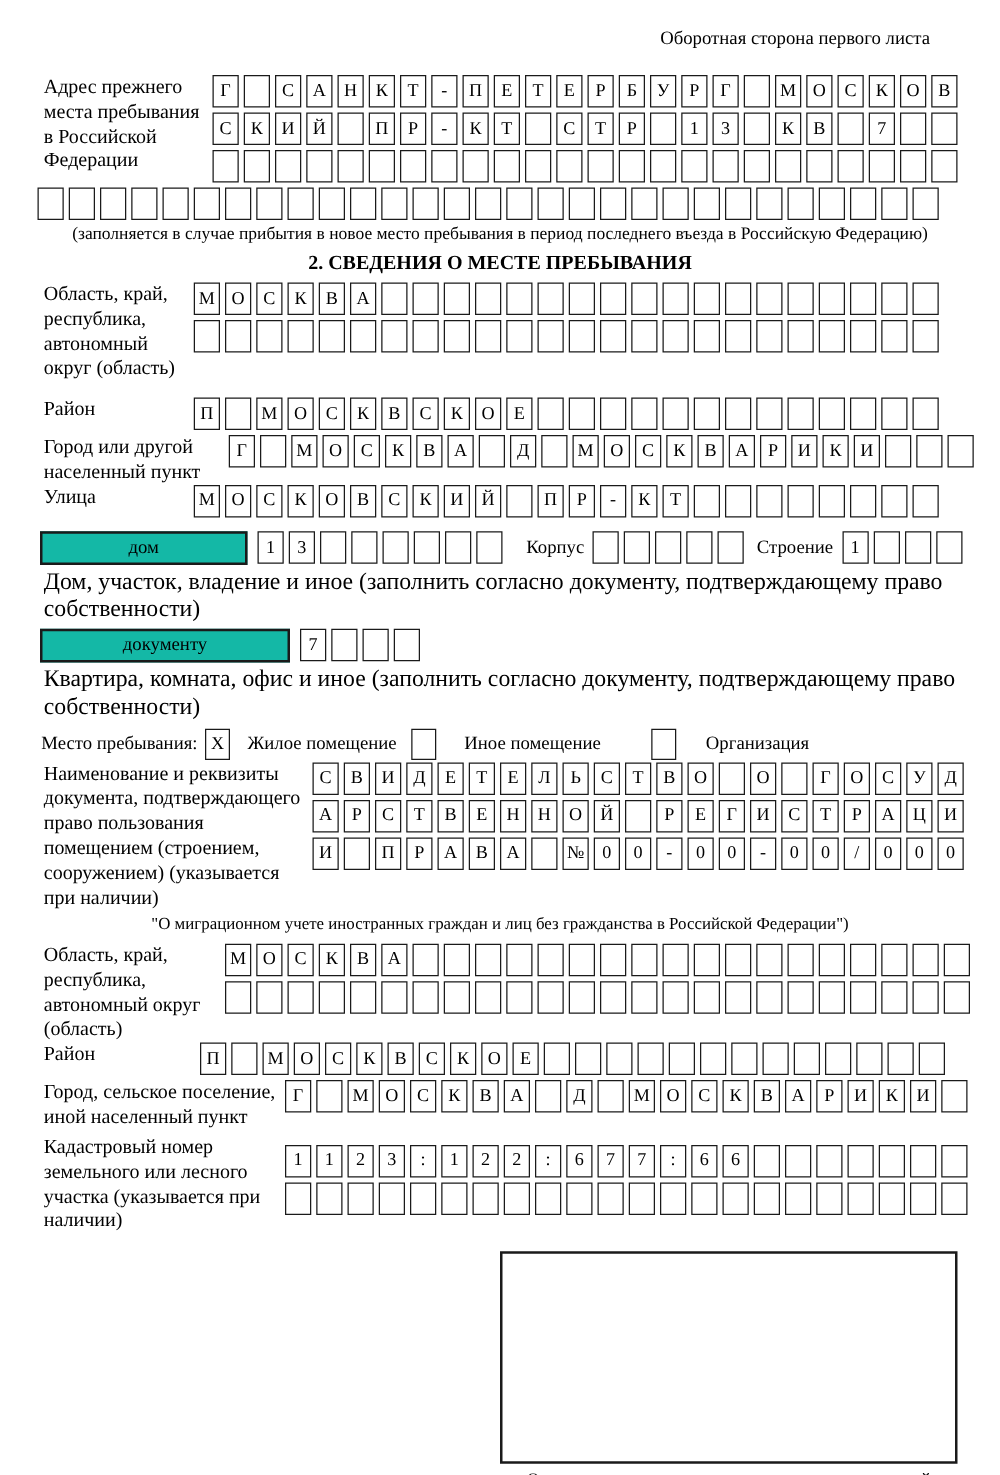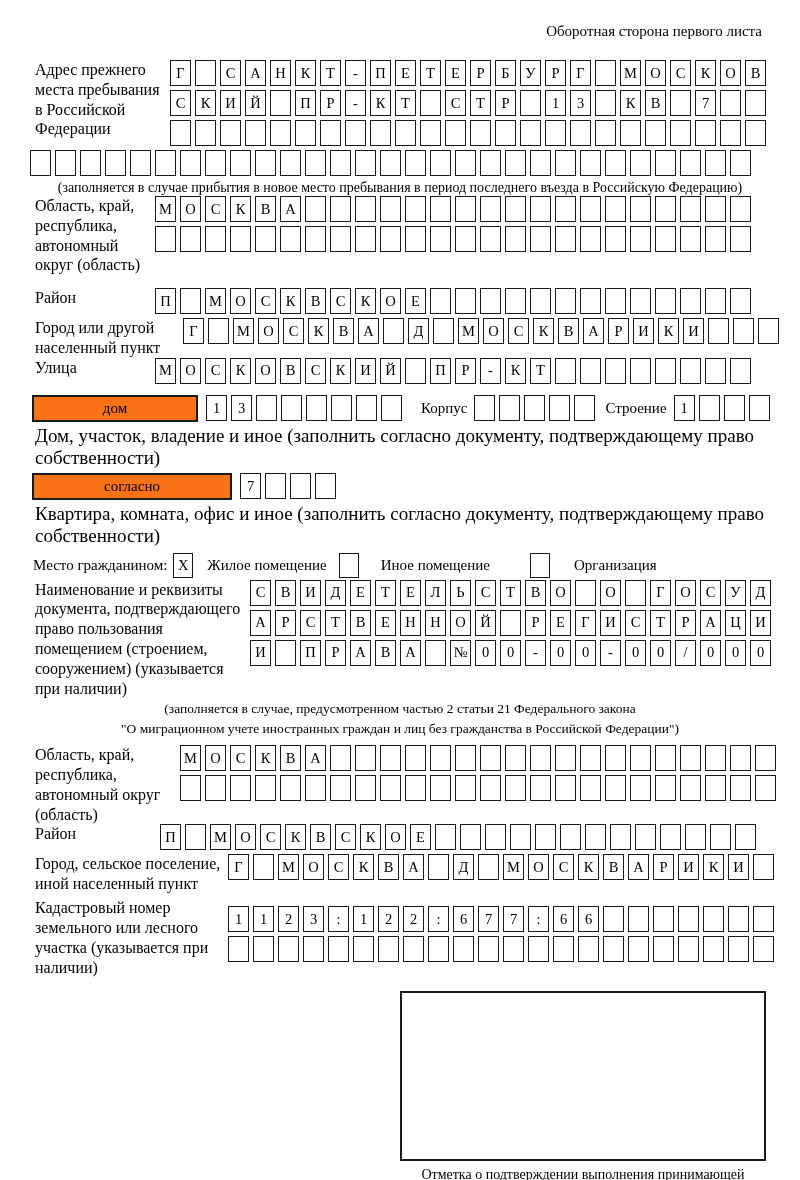--- a/index.html
+++ b/index.html
@@ -2,21 +2,21 @@
 <html><head>
 <meta charset="utf-8">
 <style>
   html,body { margin:0; padding:0; background:#ffffff; }
   .page {
     width:800px; height:1180px; box-sizing:border-box;
     font-family:"Liberation Serif", serif; color:#000;
     position:relative; overflow:hidden; padding-top:23px;
     background:#fff;
   }
-  .hdr-note { text-align:right; padding-right:38px; font-size:15px; }
+  .hdr-note { text-align:right; padding-right:56px; font-size:15px; }
 
   
   .cellrow { display:flex; margin-bottom:4px; }
   .cell {
     box-sizing:border-box; flex:none; width:21px; height:26px;
     border:1.6px solid #1a1a1a; margin-right:4px;
     display:flex; align-items:center; justify-content:center;
     font-size:14.5px; background:#fff;
   }
 
@@ -28,21 +28,21 @@
   .fullrow { margin-left:30px; margin-top:0px; }
   .note-c { text-align:center; font-size:14px; margin-top:2px; }
   .h2 { text-align:center; font-weight:bold; font-size:16px; margin:6px 0 6px 0; }
   .h3 { text-align:center; font-weight:bold; font-size:15.5px; margin:10px 0 6px 0; }
   .small-c { text-align:center; font-size:13.5px; line-height:1.5; }
 
   .house-row { display:flex; align-items:center; margin:7px 0 3px 32px; }
   .wide-box {
     box-sizing:border-box; border:2px solid #1a1a1a; height:27px;
     display:flex; align-items:center; justify-content:center;
-    font-size:15px; flex:none; background:#f97316;
+    font-size:15px; flex:none; background:#14b8a6;
   }
   .dom-box { width:166px; margin-right:8px; }
   .kv-box  { width:200px; margin-right:8px; }
   .inline-lbl { font-size:15px; margin:0 7px 0 15px; flex:none; }
   .plain-note { font-size:19px; margin:2px 0 4px 35px; }
 
   .stay-row { display:flex; align-items:center; margin:6px 0 2px 33px; font-size:15px; }
   .cb {
     box-sizing:border-box; flex:none; width:20px; height:25px;
     border:1.6px solid #1a1a1a; display:flex; align-items:center;
@@ -174,20 +174,21 @@
       <span class="cell"></span>
       <span class="cell"></span>
       <span class="cell"></span>
       <span class="cell"></span>
       <span class="cell"></span>
       <span class="cell"></span>
       <span class="cell"></span>
     </div>
   <div class="note-c">(заполняется в случае прибытия в новое место пребывания в период последнего въезда в Российскую Федерацию)</div>
 
+  <div class="h2">2. СВЕДЕНИЯ О МЕСТЕ ПРЕБЫВАНИЯ</div>
 
   <div class="frow">
     <div class="flabel w120">Область, край, республика, автономный округ (область)</div>
     <div style="min-height:92px">
       <div class="cellrow">
           <span class="cell">М</span>
           <span class="cell">О</span>
           <span class="cell">С</span>
           <span class="cell">К</span>
           <span class="cell">В</span>
@@ -354,32 +355,32 @@
     <div class="cellrow" style="margin-bottom:0">
         <span class="cell">1</span>
         <span class="cell"></span>
         <span class="cell"></span>
         <span class="cell"></span>
       </div>
   </div>
   <div class="plain-note">Дом, участок, владение и иное (заполнить согласно документу, подтверждающему право собственности)</div>
 
   <div class="house-row" style="margin-top:4px">
-    <div class="wide-box kv-box">согласно</div>
+    <div class="wide-box kv-box">документу</div>
     <div class="cellrow" style="margin-bottom:0">
         <span class="cell">7</span>
         <span class="cell"></span>
         <span class="cell"></span>
         <span class="cell"></span>
       </div>
   </div>
   <div class="plain-note">Квартира, комната, офис и иное (заполнить согласно документу, подтверждающему право собственности)</div>
 
   <div class="stay-row">
-    <span>Место гражданином:</span>
+    <span>Место пребывания:</span>
     <span class="cb ml6">X</span>
     <span class="ml14">Жилое помещение</span>
     <span class="cb ml12"></span>
     <span class="ml22">Иное помещение</span>
     <span class="cb ml40"></span>
     <span class="ml24">Организация</span>
   </div>
 
   <div class="frow">
     <div class="flabel w215">Наименование и реквизиты документа, подтверждающего право пользования помещением (строением, сооружением) (указывается при наличии)</div>
@@ -450,21 +451,20 @@
           <span class="cell">0</span>
           <span class="cell">/</span>
           <span class="cell">0</span>
           <span class="cell">0</span>
           <span class="cell">0</span>
         </div>
     </div>
   </div>
 
   <div class="small-c">
-    <div>(заполняется в случае, предусмотренном частью 2 статьи 21 Федерального закона</div>
     <div>"О миграционном учете иностранных граждан и лиц без гражданства в Российской Федерации")</div>
   </div>
 
   <div class="frow mt6">
     <div class="flabel w145">Область, край, республика, автономный округ (область)</div>
     <div style="min-height:76px">
       <div class="cellrow">
           <span class="cell">М</span>
           <span class="cell">О</span>
           <span class="cell">С</span>

